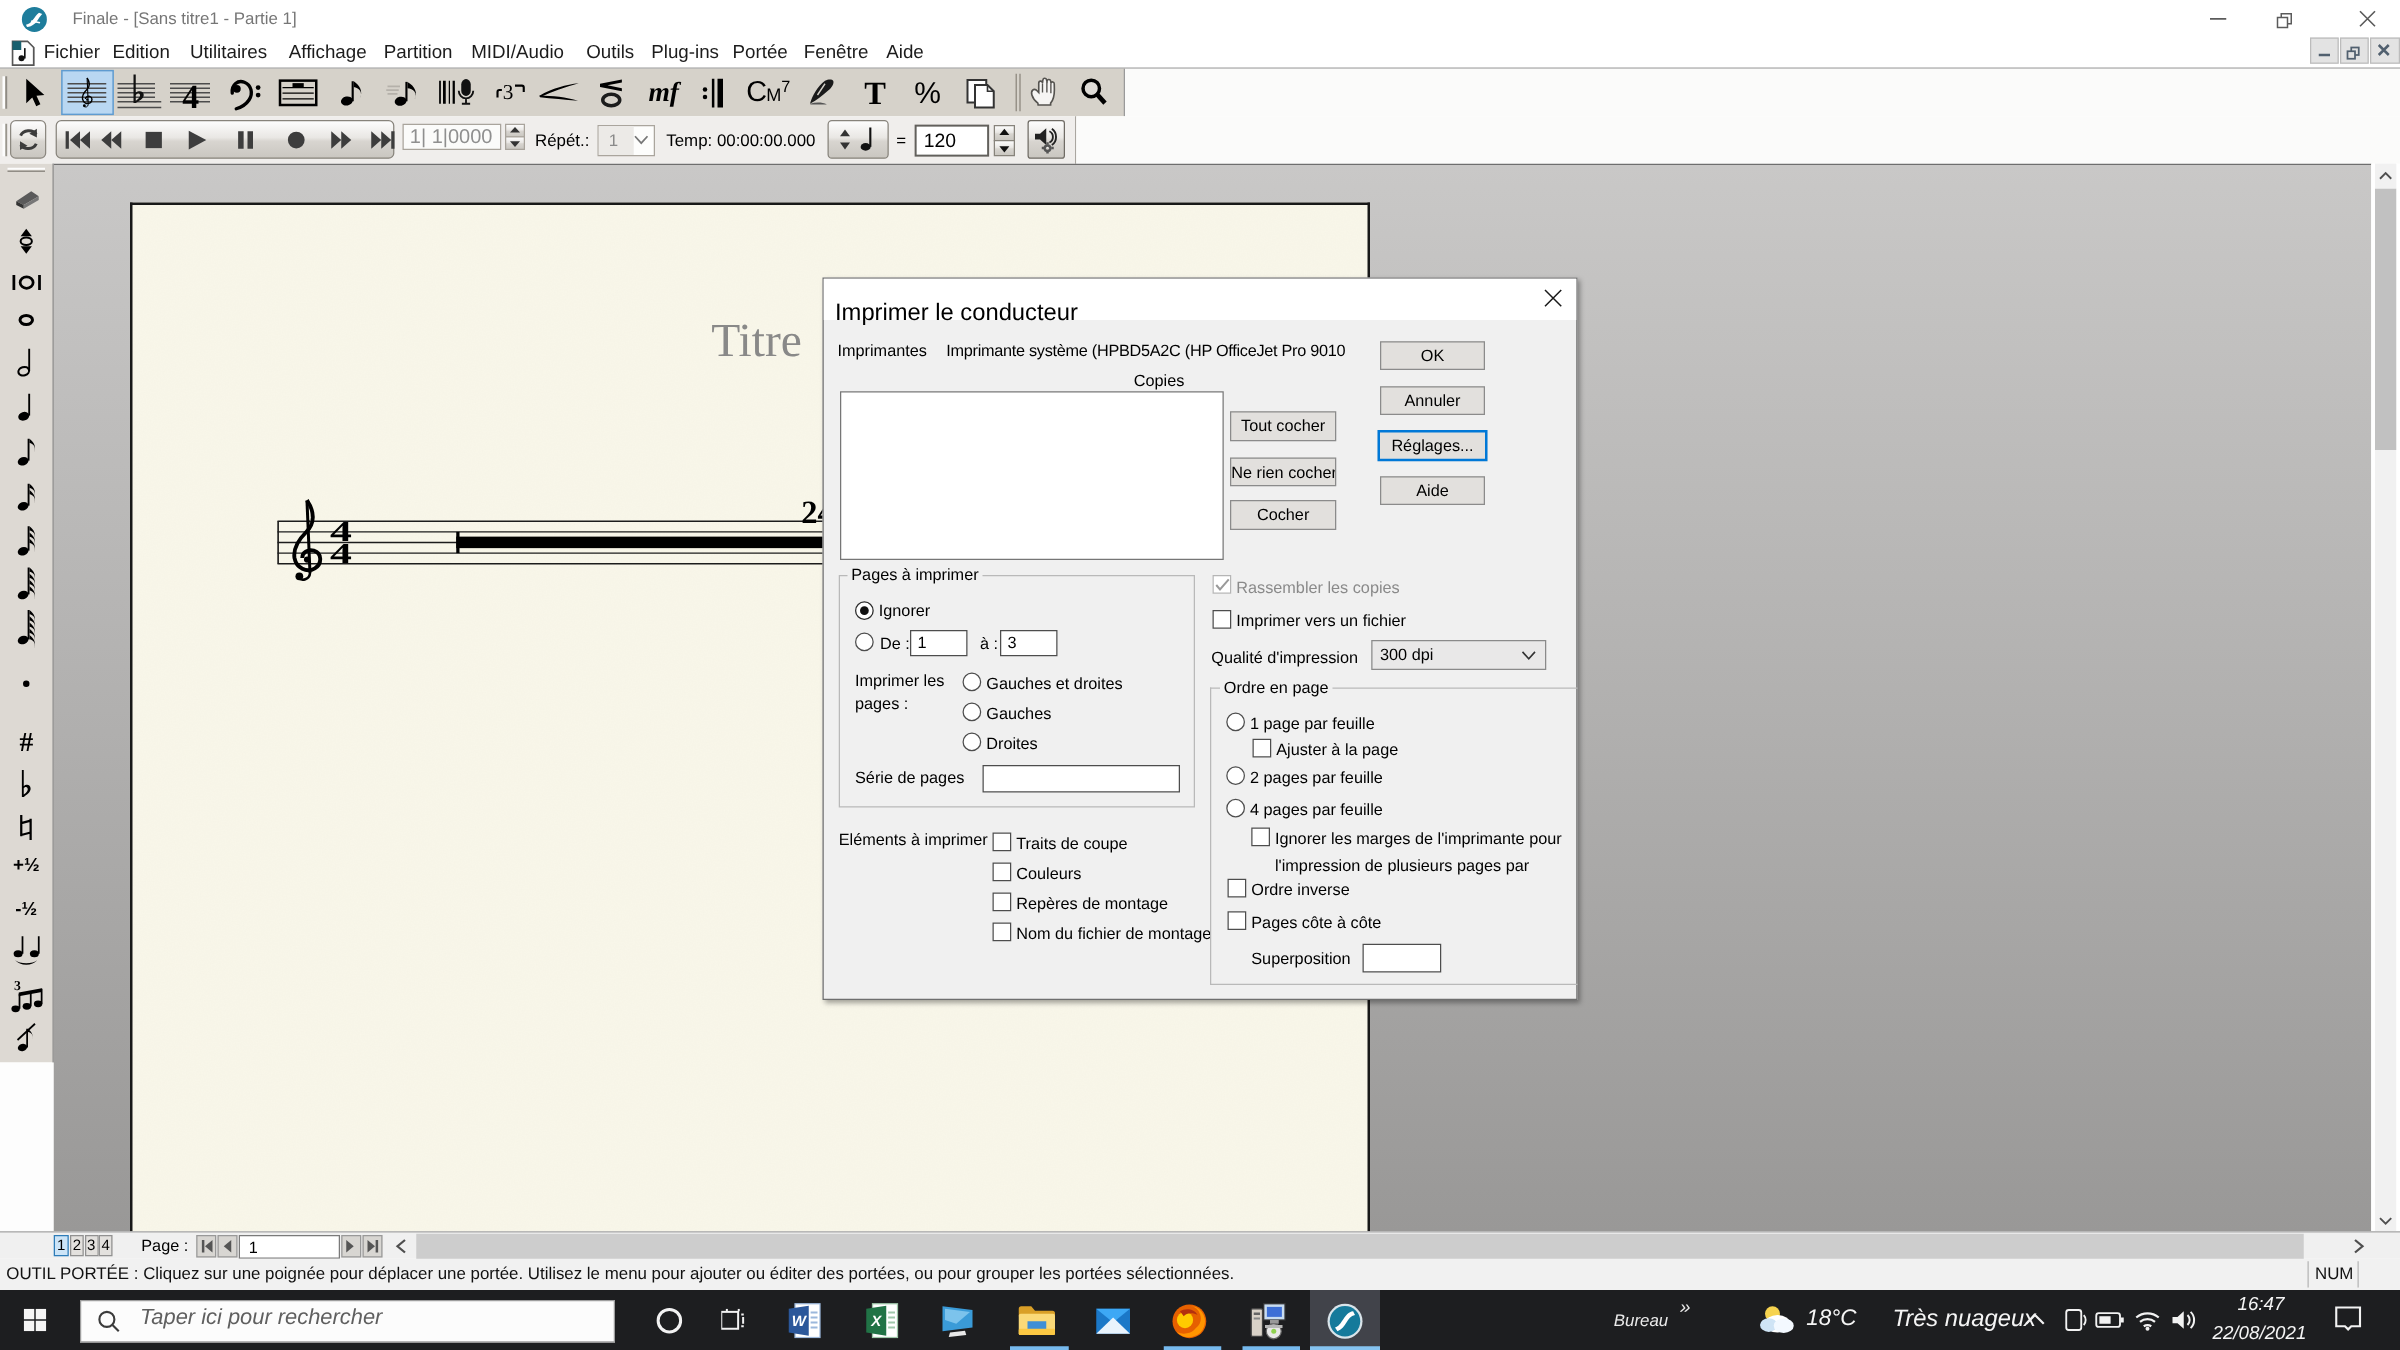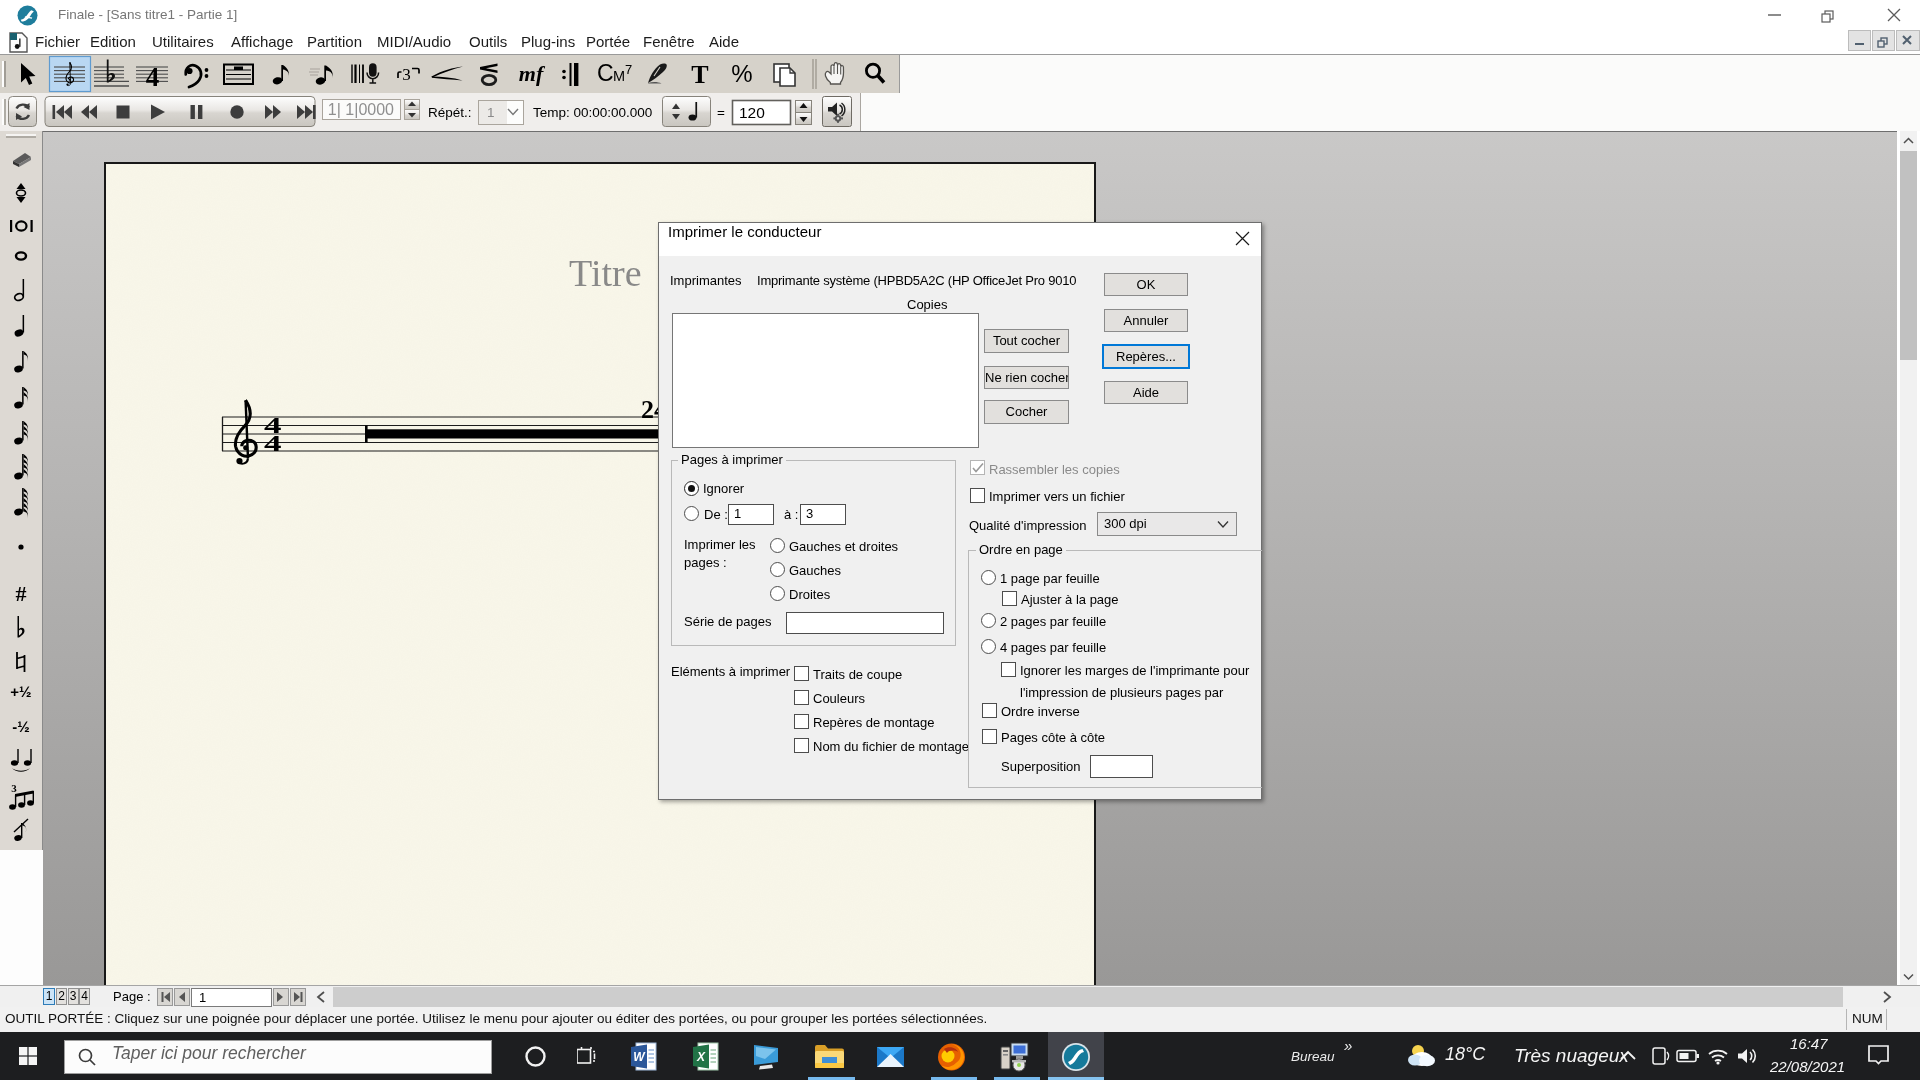--- a/index.html
+++ b/index.html
@@ -561,35 +561,35 @@
   </svg>
   <span class="abs" style="left:1790px;top:3px;font-size:15px;color:#f5f5f5">16:47</span>
   <span class="abs" style="left:1770px;top:26px;font-size:15px;color:#f5f5f5">22/08/2021</span>
   <svg class="abs" style="left:1867px;top:12px" width="24" height="23">
     <path d="M2 2 L21 2 L21 17 L14 17 L11.5 19.5 L9 17 L2 17 Z" fill="none" stroke="#f2f2f2" stroke-width="1.7"></path>
   </svg>
 </div>
 
 <div class="abs" id="dialog">
   <div id="dlgtitle">
-    <span class="abs" style="left:9px;top:0;font-size:15px;color:#000;">Imprimer le conducteur</span>
+    <span class="abs" style="left:9px;top:17px;font-size:19px;color:#000;">Imprimer le conducteur</span>
     <svg class="abs" style="left:575px;top:7px" width="17" height="17">
         <path d="M2 2 L15 15 M15 2 L2 15" stroke="#1a1a1a" stroke-width="1.2"></path>
       </svg>
   </div>
   <span class="lbl" style="left:11px;top:50px">Imprimantes</span>
   <span class="lbl" style="left:98px;top:50px;letter-spacing:-0.22px">Imprimante système (HPBD5A2C (HP OfficeJet Pro 9010</span>
   <span class="lbl" style="left:248px;top:74px">Copies</span>
   <div class="abs" style="left:13px;top:90px;width:307px;height:135px;background:#fff;border:1px solid #767676;"></div>
   <div class="btn" style="left:325px;top:106px;width:85px;height:24px;line-height:22px;">Tout cocher</div>
   <div class="btn" style="left:325px;top:143px;width:85px;height:23px;line-height:21px;">Ne rien cocher</div>
   <div class="btn" style="left:325px;top:177px;width:85px;height:24px;line-height:22px;">Cocher</div>
   <div class="btn" style="left:445px;top:50px;width:84px;height:23px;line-height:21px;">OK</div>
   <div class="btn" style="left:445px;top:86px;width:84px;height:23px;line-height:21px;">Annuler</div>
-  <div class="btn" style="left:443px;top:121px;width:88px;height:25px;line-height:21px;border:2px solid #0078d7;">Repères...</div>
+  <div class="btn" style="left:443px;top:121px;width:88px;height:25px;line-height:21px;border:2px solid #0078d7;">Réglages...</div>
   <div class="btn" style="left:445px;top:158px;width:84px;height:23px;line-height:21px;">Aide</div>
 
   <div class="gbox" style="left:12px;top:237px;width:285px;height:186px;"></div>
   <span class="glabel" style="left:19px;top:229px;">Pages à imprimer</span>
   <div class="rb" style="left:25px;top:258px;border-color:#2a2a2a"></div>
   <div class="abs" style="left:29px;top:262px;width:7px;height:7px;background:#111;border-radius:50%"></div>
   <span class="lbl" style="left:44px;top:258px">Ignorer</span>
   <div class="rb" style="left:25px;top:283px"></div>
   <span class="lbl" style="left:45px;top:284px">De :</span>
   <div class="inp" style="left:69px;top:281px;width:46px;height:21px;padding:1px 5px;">1</div>

